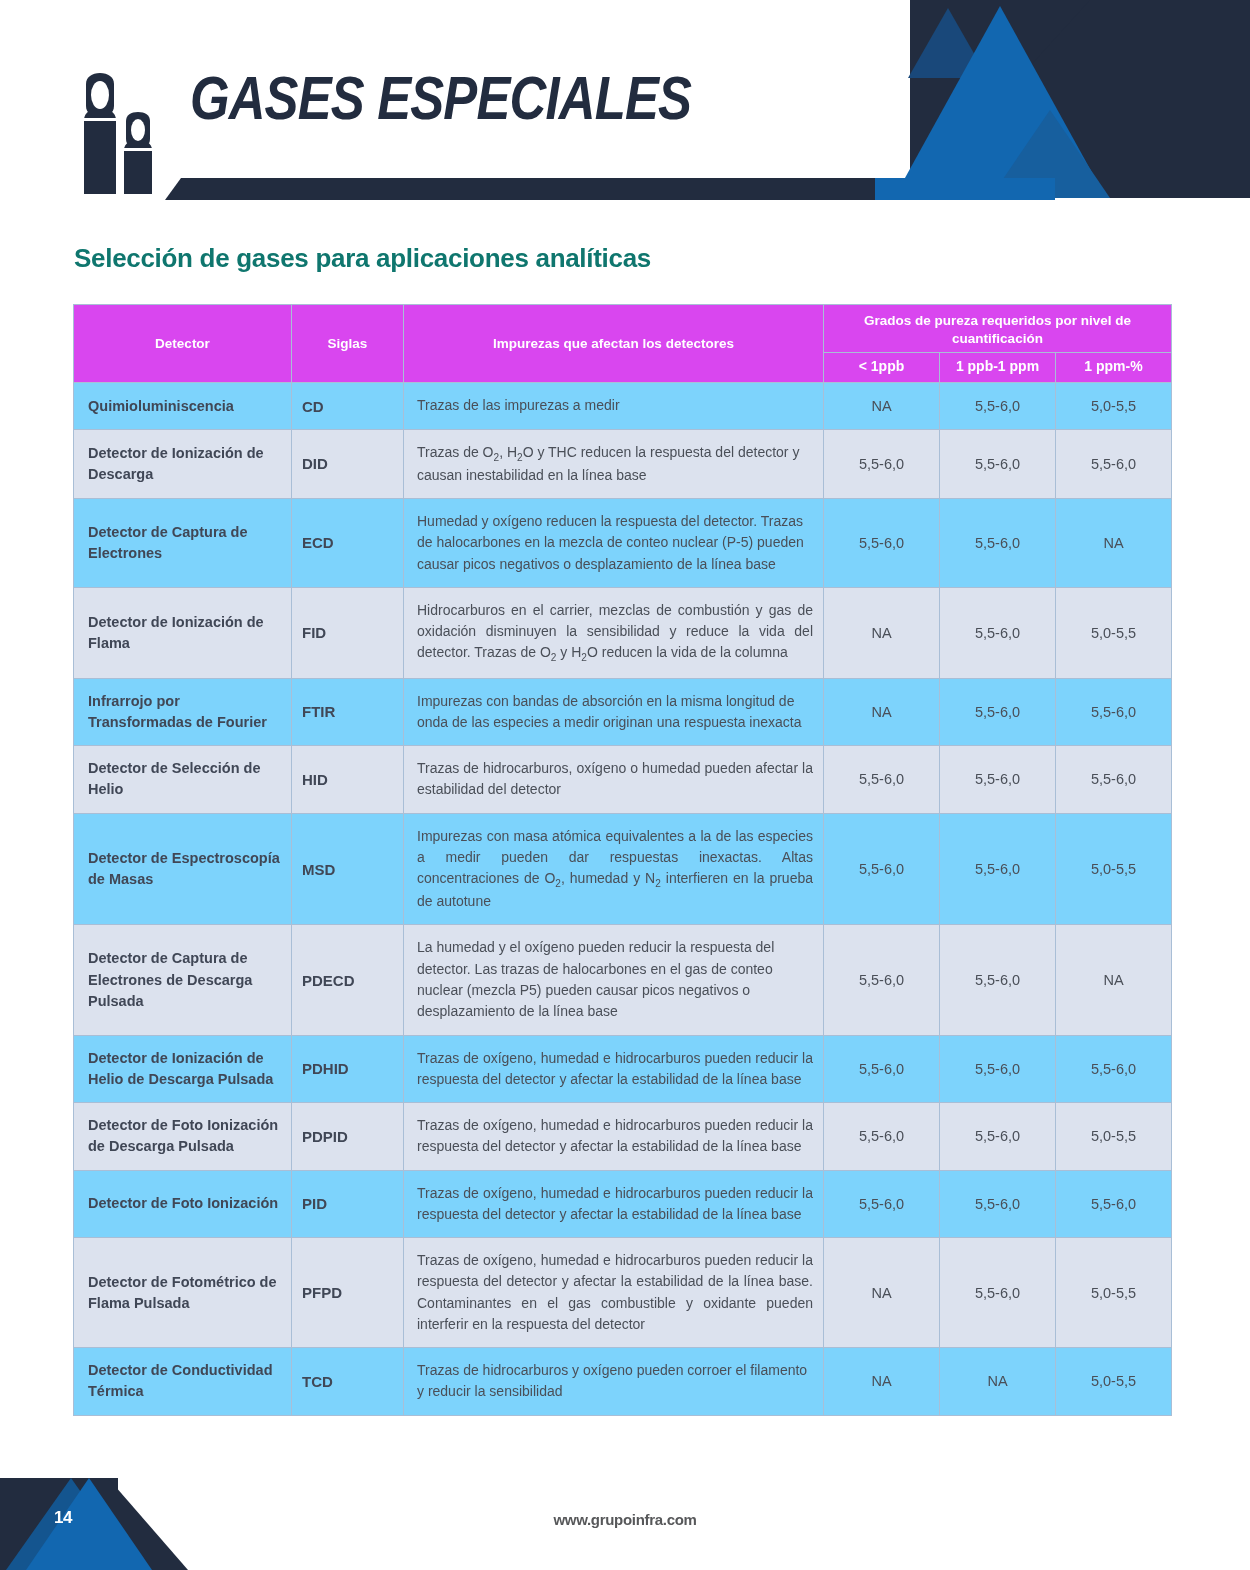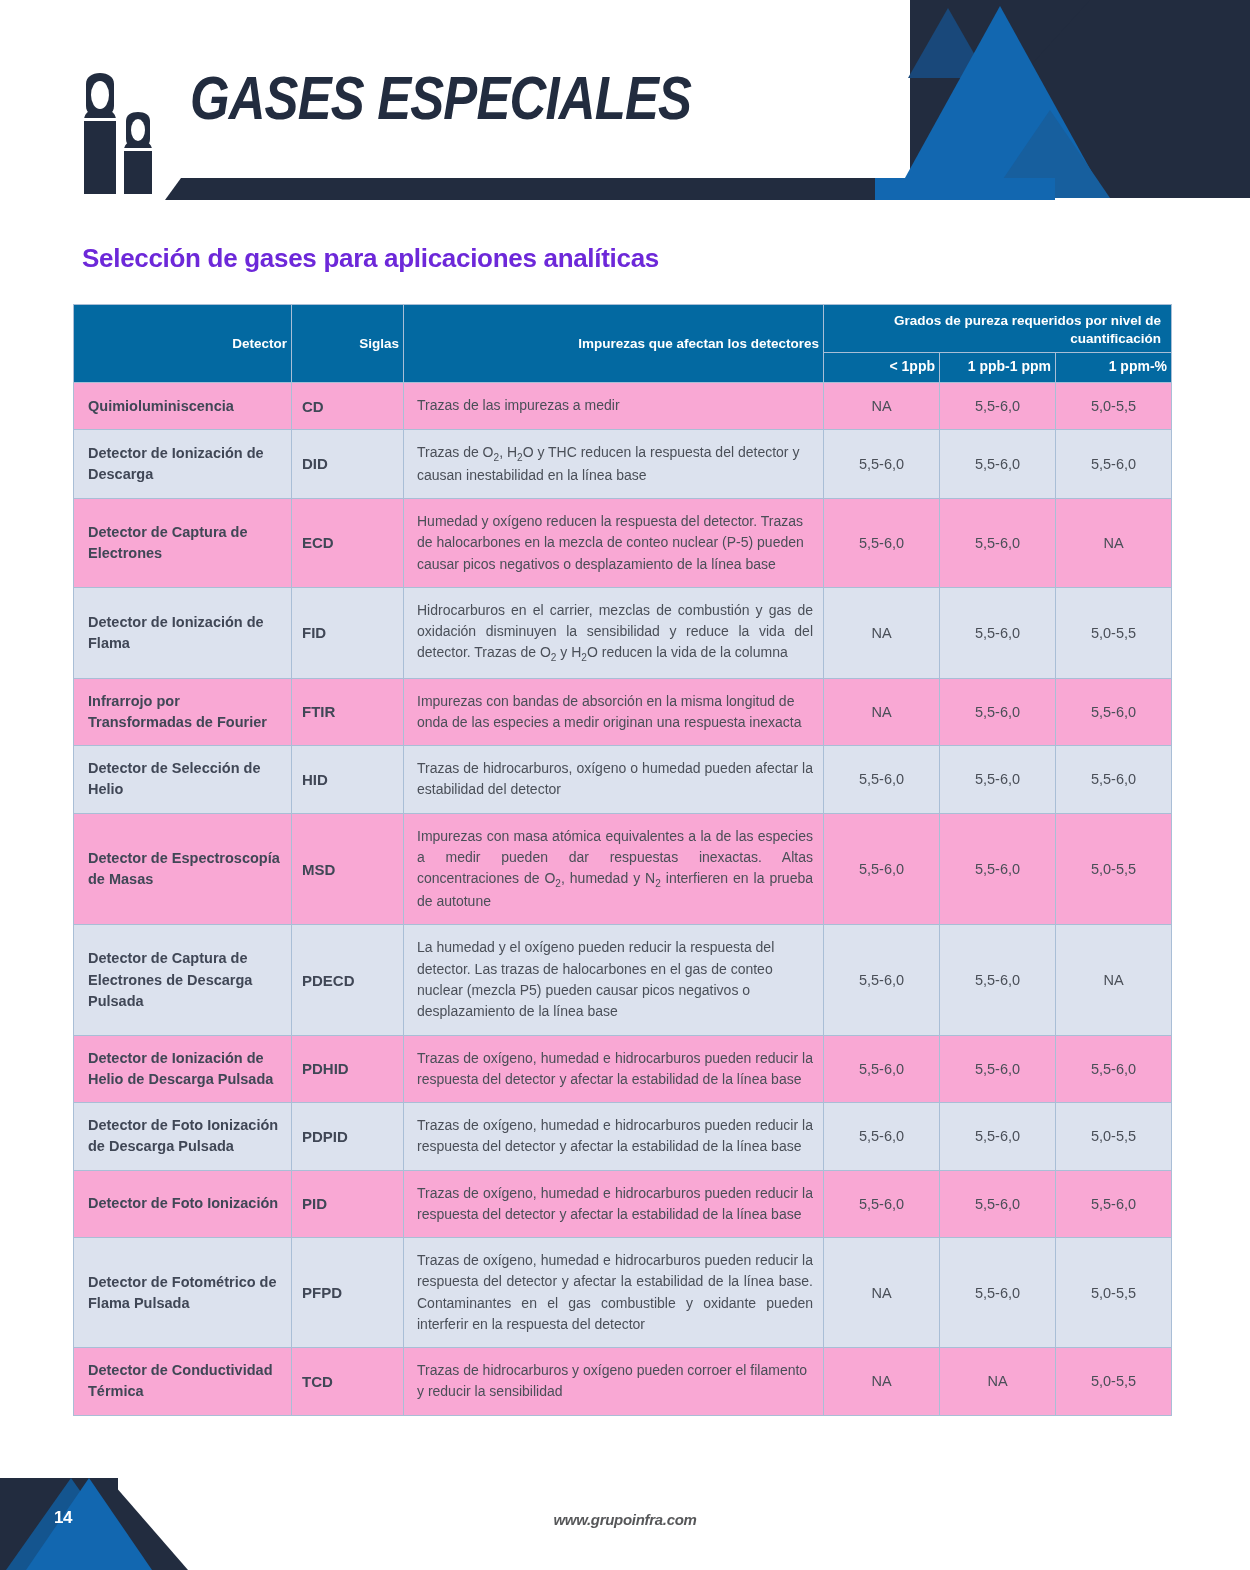--- a/index.html
+++ b/index.html
@@ -108,68 +108,67 @@
     font-family: "Liberation Sans Narrow", "Liberation Sans", sans-serif;
   }
 
   
   .section-title {
     position: absolute;
     top: 243px;
     left: 74px;
     font-size: 26px;
     font-weight: bold;
-    color: #6d28d9;
+    color: #0f766e;
     letter-spacing: -0.3px;
-    margin-left: 8px;
   }
 
   
   .tbl-wrap {
     position: absolute;
     top: 304px;
     left: 73px;
     width: 1098px;
   }
   table.main-tbl {
     border-collapse: collapse;
     width: 1098px;
     table-layout: fixed;
   }
   table.main-tbl th, table.main-tbl td {
     border: 1px solid #a9bed6;
   }
   thead th {
-    background: #0369a1;
+    background: #d946ef;
     color: #ffffff;
     font-size: 13.5px;
     font-weight: bold;
     padding: 6px 4px;
     border-color: #0f5aa0;
-    text-align: right;
+    text-align: center;
     vertical-align: middle;
   }
   thead th.grp {
     line-height: 1.35;
     font-size: 13.5px;
     padding: 7px 10px 4px;
   }
   thead th.sub {
     font-size: 14px;
     padding: 5px 4px 8px;
   }
   thead tr:first-child th { border-bottom: none; }
   .col-det { width: 218px; }
   .col-sig { width: 112px; }
   .col-imp { width: 420px; }
   .col-p1  { width: 116px; }
   .col-p2  { width: 116px; }
   .col-p3  { width: 116px; }
 
-  tbody tr.odd td  { background: #f9a8d4; }
+  tbody tr.odd td  { background: #7dd3fc; }
   tbody tr.even td { background: #dce2ee; }
   tbody td {
     vertical-align: middle;
     padding: 12px 10px;
   }
   td.c-det {
     font-size: 14.5px;
     font-weight: bold;
     color: #404756;
     line-height: 1.45;
@@ -240,21 +239,20 @@
   }
   .ft-url {
     position: absolute;
     bottom: 42px;
     left: 0; width: 1250px;
     text-align: center;
     color: #57585a;
     font-size: 15px;
     font-weight: bold;
     letter-spacing: -0.3px;
-    font-style: italic;
   }
 </style>
 </head>
 <body>
 
 <div class="header">
   <div class="hdr-navy-block"></div>
   <div class="hdr-navy-slant"></div>
   <div class="hdr-tri-dark"></div>
   <div class="hdr-tri-main"></div>

